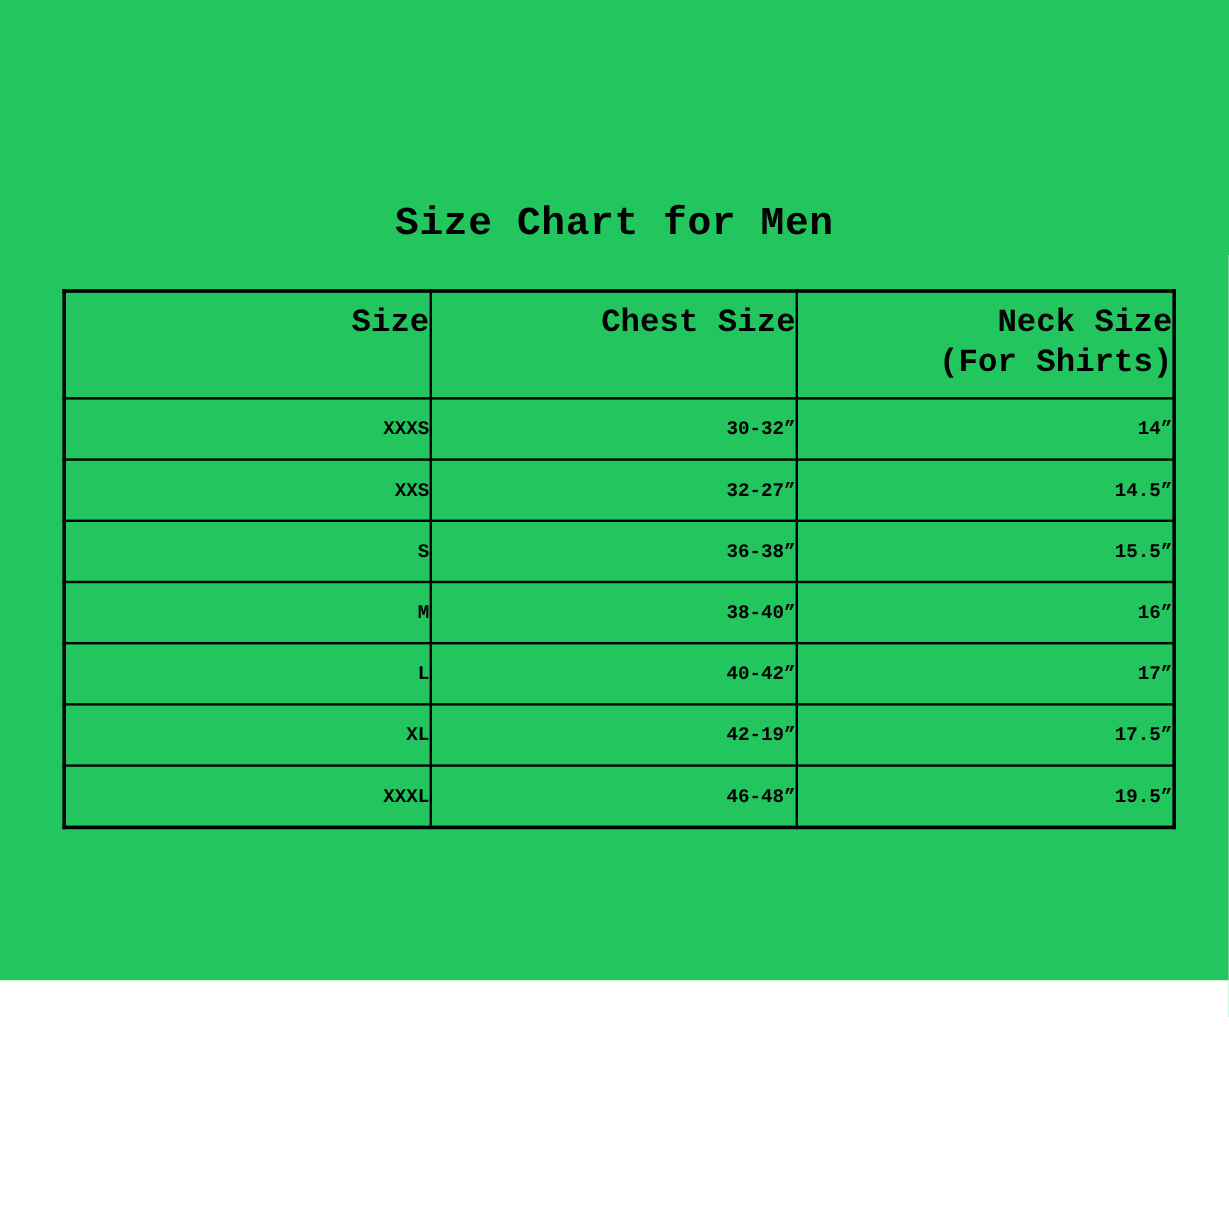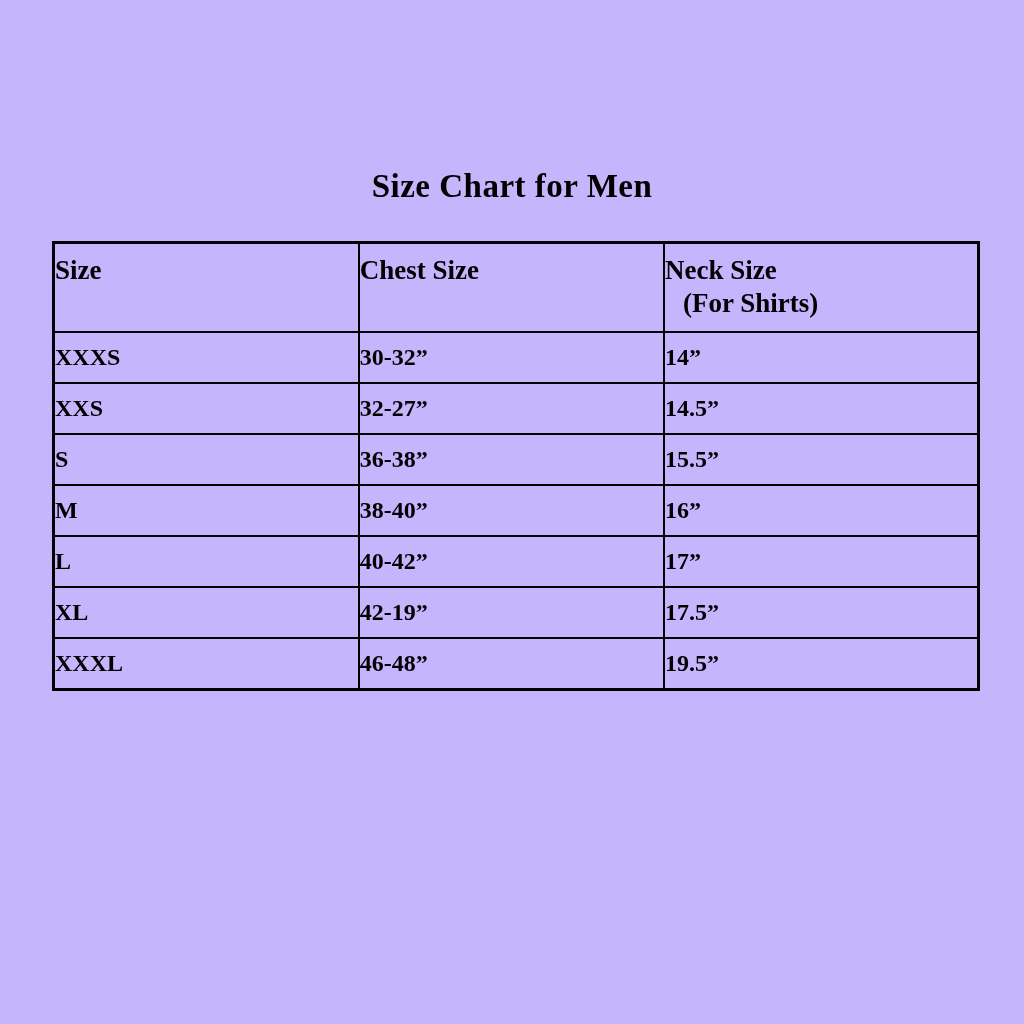--- a/index.html
+++ b/index.html
@@ -3,23 +3,23 @@
 <meta charset="utf-8">
 <style>
   html, body {
     margin: 0;
     padding: 0;
     background: #ffffff;
   }
   .page {
     position: relative;
     width: 1024px;
-    height: 1024px;
-    background: #c4b5fd;
-    font-family: Liberation Serif, serif;
+    height: 817px;
+    background: #22c55e;
+    font-family: Liberation Mono, monospace;
     color: #000000;
     overflow: hidden;
   }
   .title {
     position: absolute;
     top: 168px;
     left: 0;
     width: 100%;
     text-align: center;
     font-size: 33px;
@@ -34,40 +34,40 @@
     width: 928px;
     border-collapse: collapse;
     table-layout: fixed;
     border: 3px solid #000000;
   }
   .size-chart col.c1 { width: 33%; }
   .size-chart col.c2 { width: 33%; }
   .size-chart col.c3 { width: 34%; }
   .size-chart th, .size-chart td {
     border: 2px solid #000000;
-    text-align: left;
+    text-align: right;
     vertical-align: middle;
     font-weight: bold;
     color: #000000;
     padding: 0;
   }
   .size-chart th {
     height: 87px;
     font-size: 27px;
     line-height: 1.25;
   }
   .size-chart th .hdr-sub {
     min-height: 34px;
     font-size: 27px;
     font-weight: bold;
     margin-left: 18px;
   }
   .size-chart td {
     height: 49px;
-    font-size: 24px;
+    font-size: 16px;
   }
 </style>
 </head>
 <body>
 
 <div class="page">
 
   <h1 class="title">Size Chart for Men</h1>
 
   <table class="size-chart">

